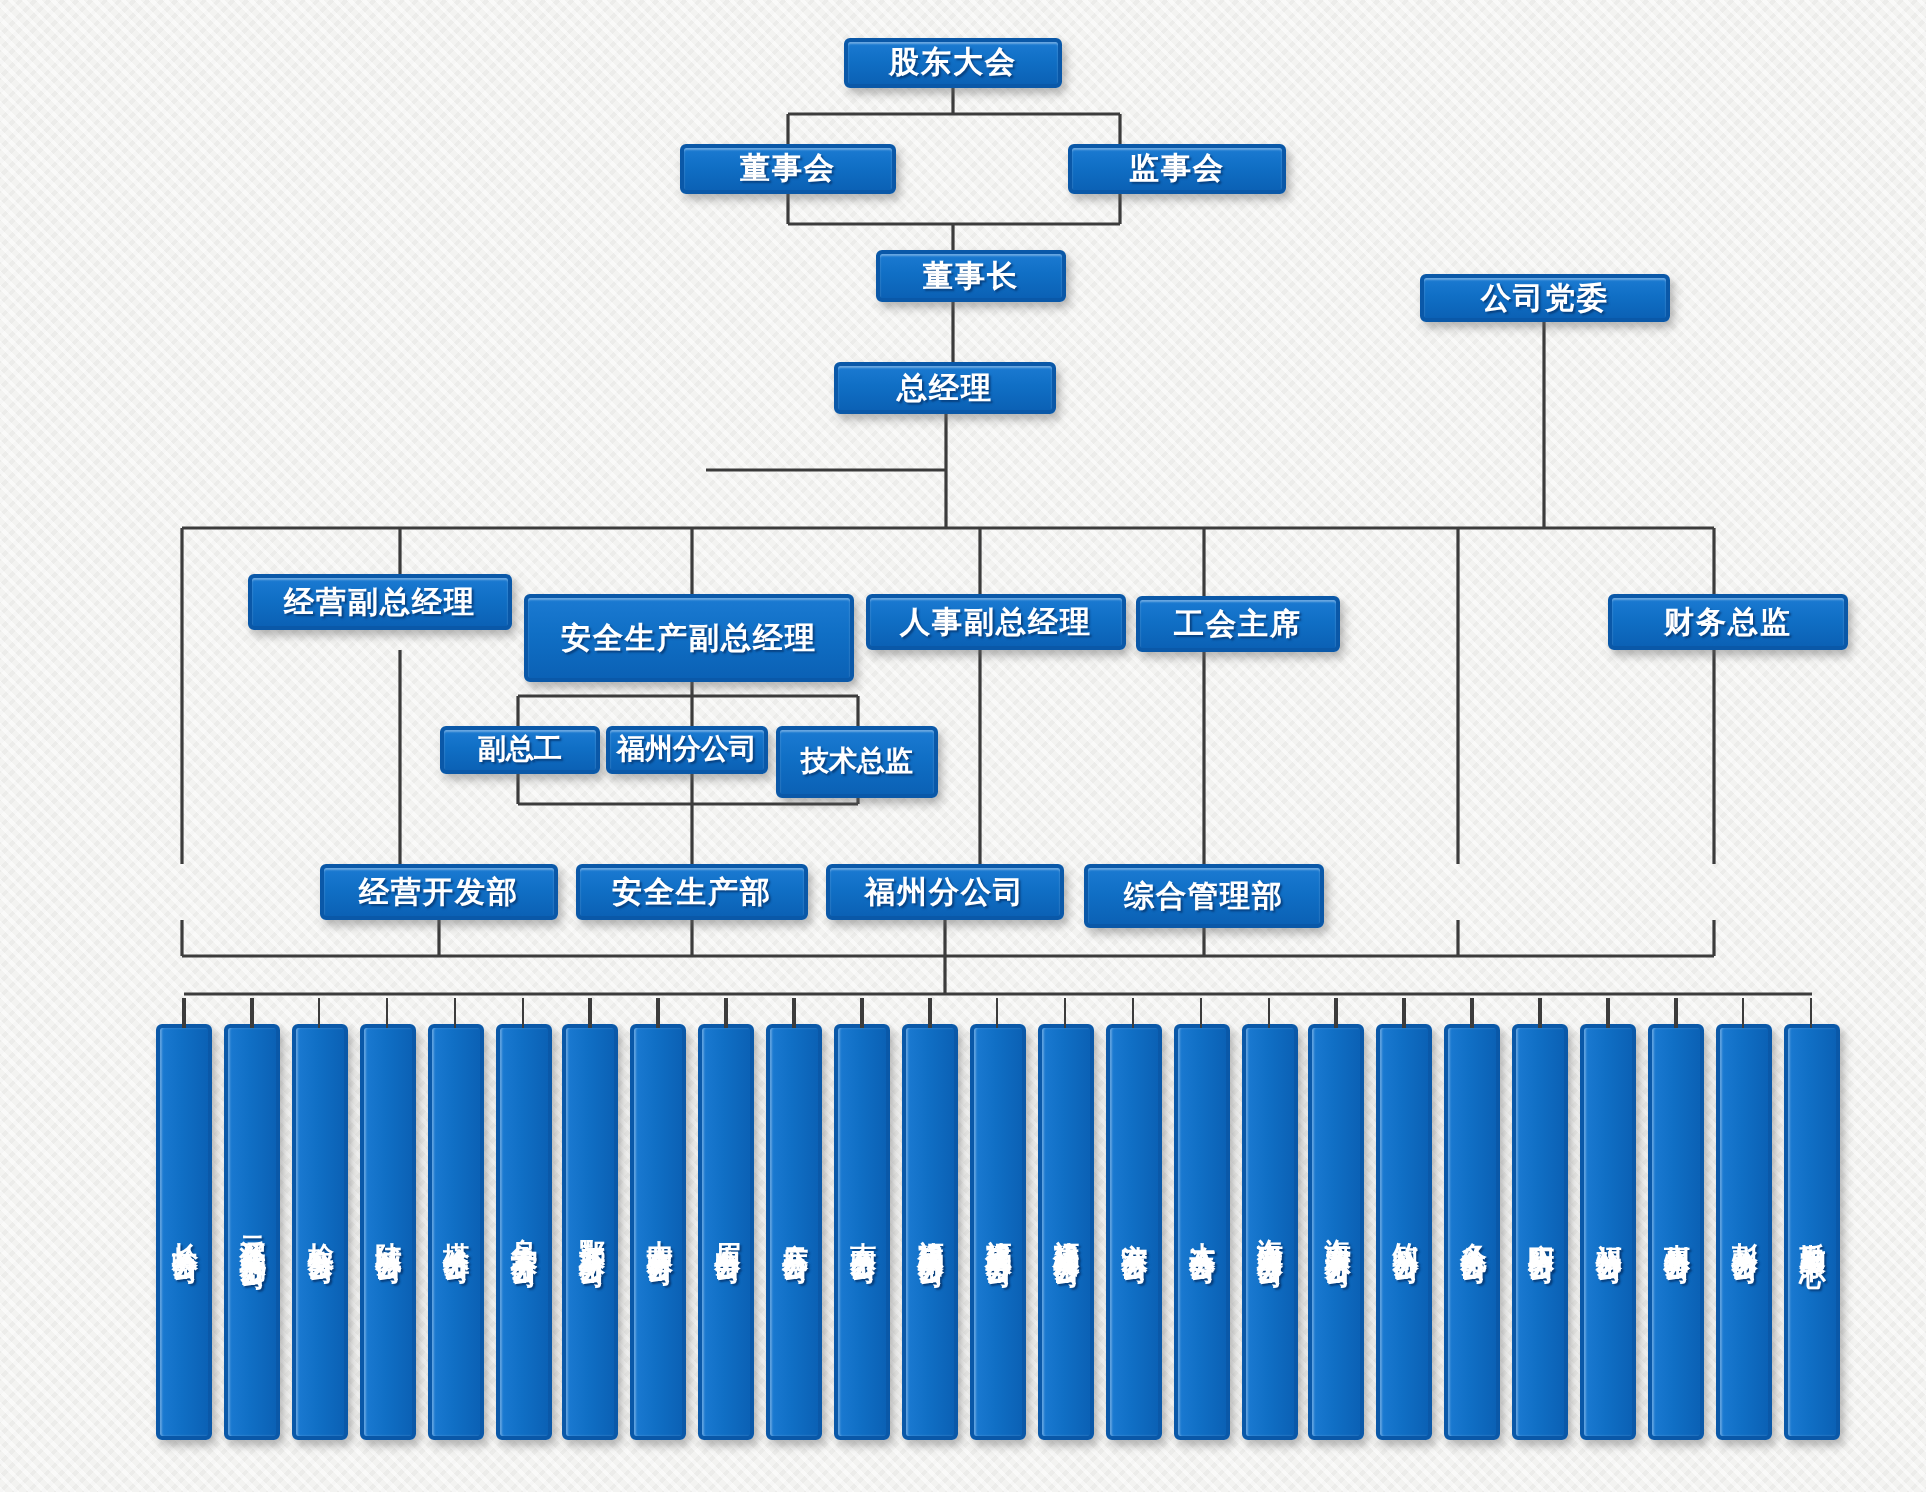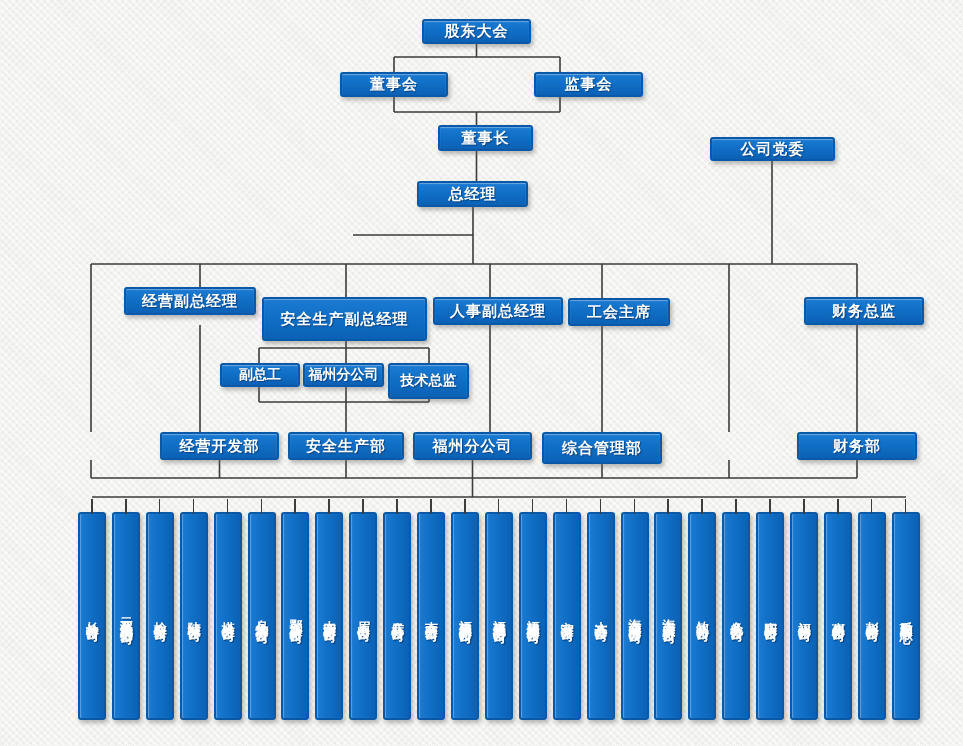--- a/index.html
+++ b/index.html
@@ -98,21 +98,20 @@
   <div class="node" style="left:804px;top:297px;width:120px;height:28px">财务总监</div>
 
   <div class="node small" style="left:220px;top:363px;width:80px;height:24px">副总工</div>
   <div class="node small" style="left:303px;top:363px;width:81px;height:24px">福州分公司</div>
   <div class="node small" style="left:388px;top:363px;width:81px;height:36px">技术总监</div>
 
   <div class="node" style="left:160px;top:432px;width:119px;height:28px">经营开发部</div>
   <div class="node" style="left:288px;top:432px;width:116px;height:28px">安全生产部</div>
   <div class="node" style="left:413px;top:432px;width:119px;height:28px">福州分公司</div>
   <div class="node" style="left:542px;top:432px;width:120px;height:32px">综合管理部</div>
-  <div class="node" style="left:797px;top:432px;width:120px;height:28px">财务部</div>
 
   <div class="branch-row">
     <div class="branch">长岭分公司</div>
     <div class="branch">云溪催化剂分公司</div>
     <div class="branch">检安分公司</div>
     <div class="branch">陆城分公司</div>
     <div class="branch">塔维分公司</div>
     <div class="branch">乌鲁木齐分公司</div>
     <div class="branch">鄂尔多斯分公司</div>
     <div class="branch">内蒙古分公司</div>

